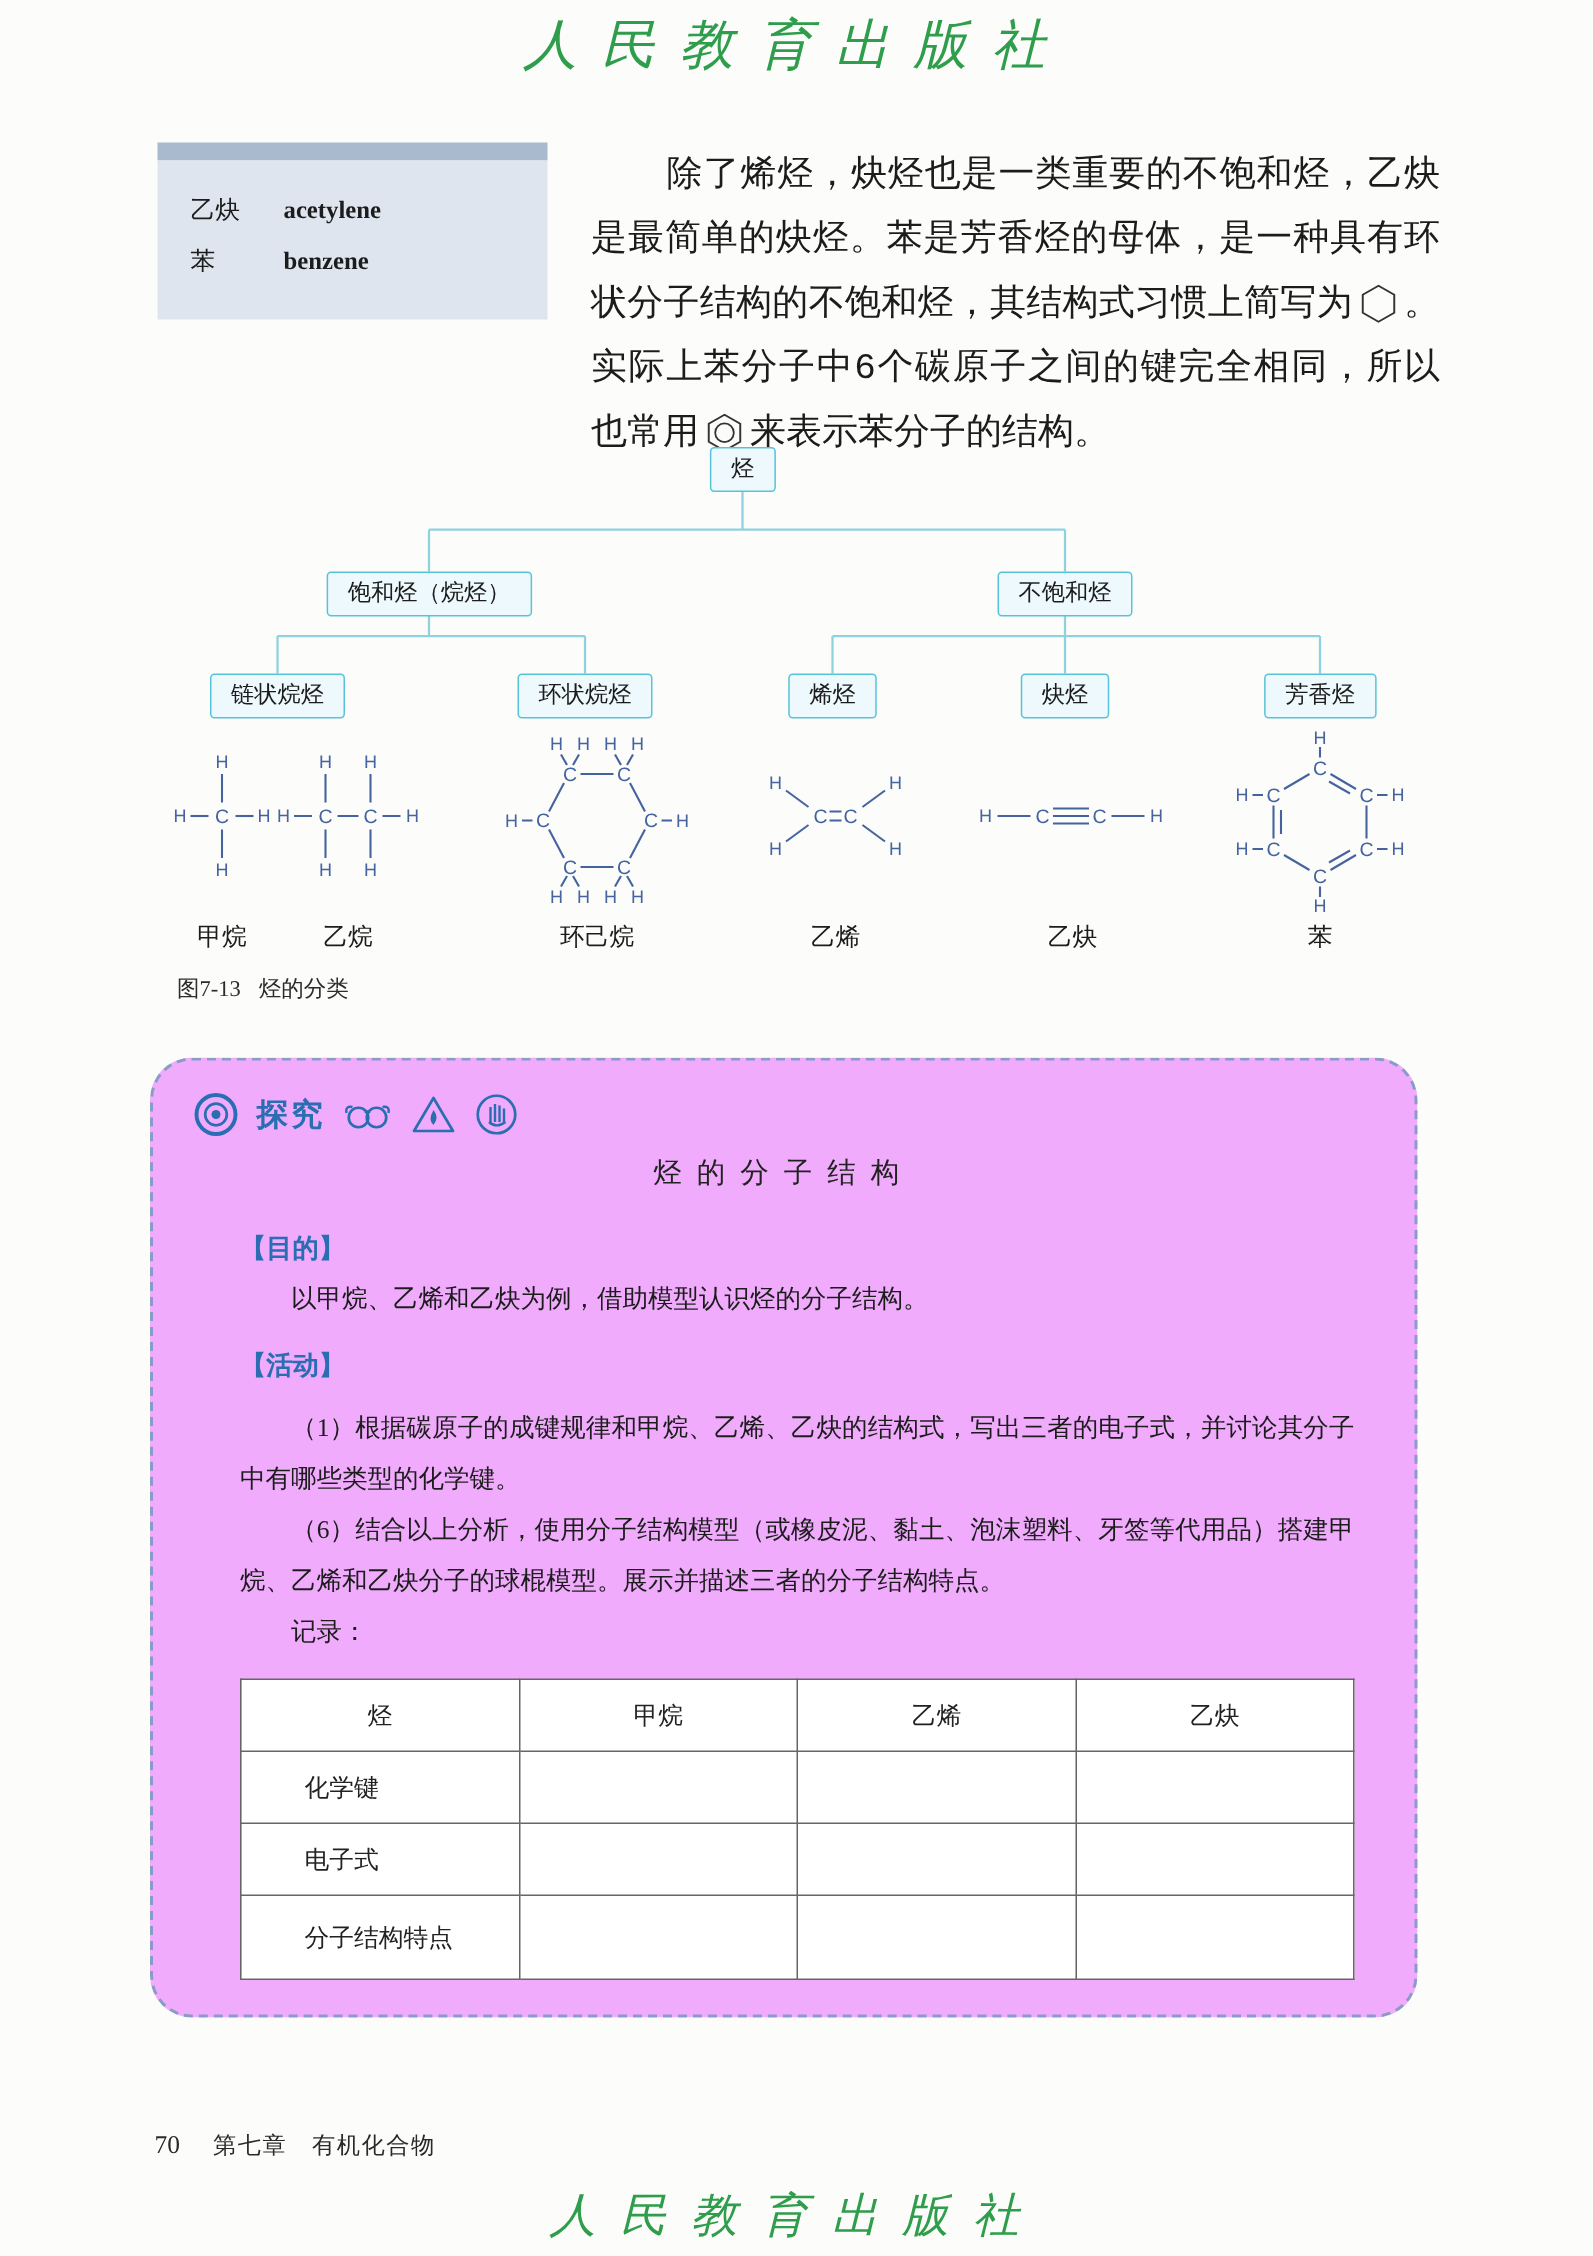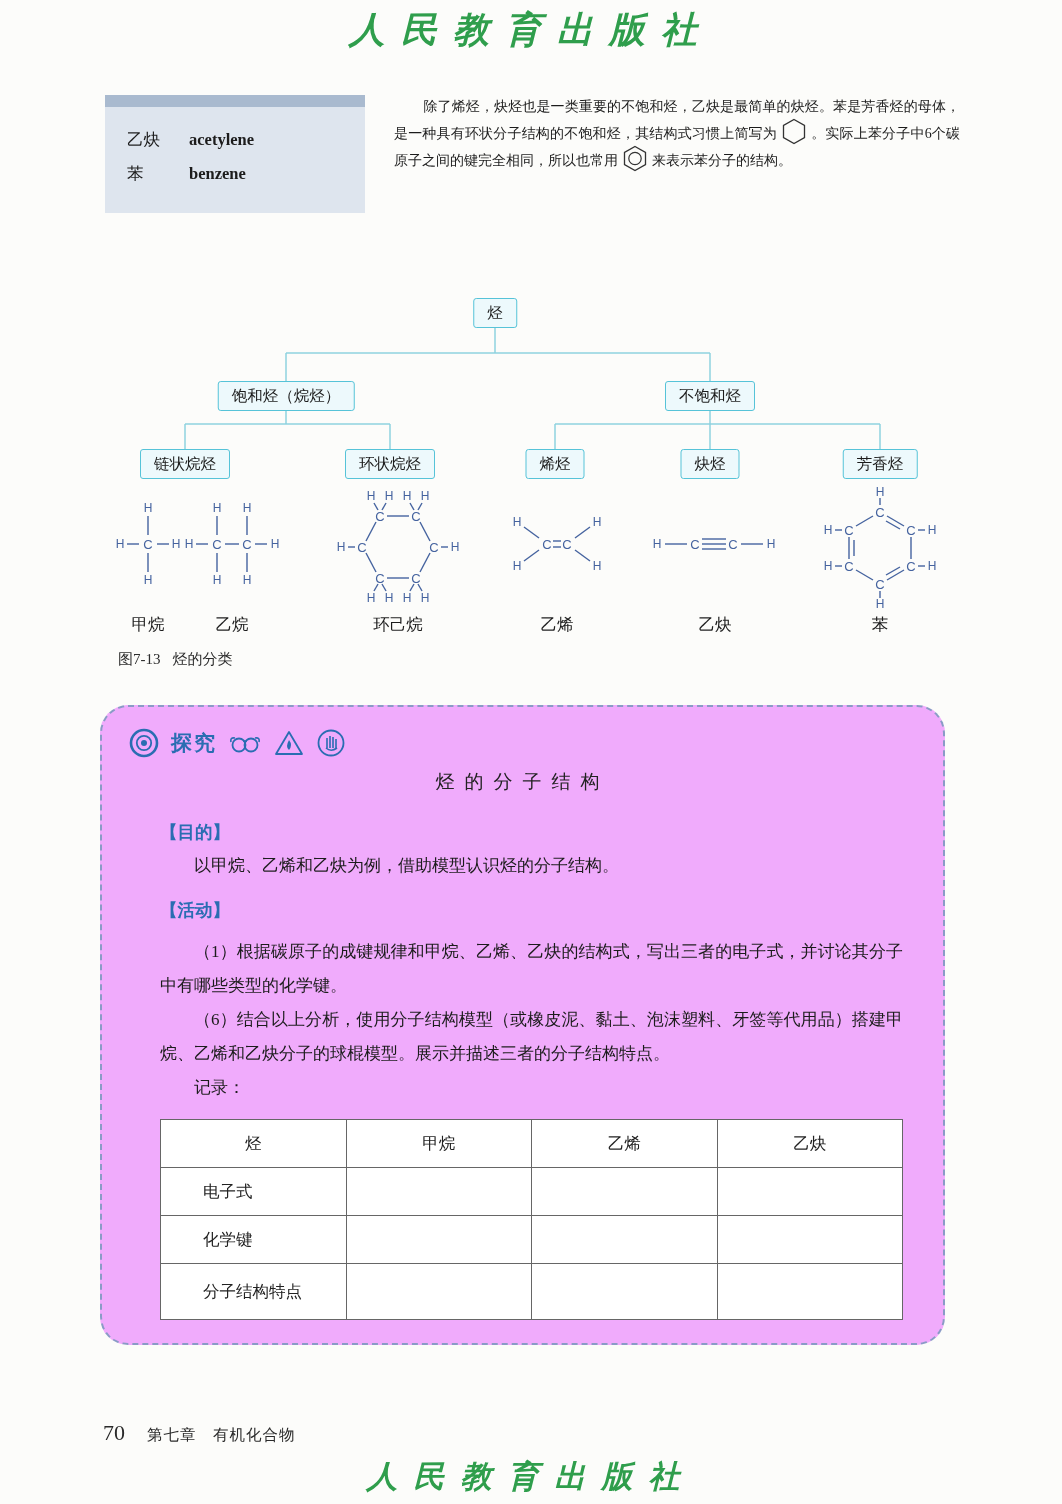--- a/index.html
+++ b/index.html
@@ -5,38 +5,38 @@
   * { margin:0; padding:0; box-sizing:border-box; }
   html,body { background:#e8e8e8; }
   .page {
     position:relative; width:1062px; height:1504px; margin:0 auto;
     background:#fcfcfa; overflow:hidden;
     font-family:"Liberation Serif","DejaVu Serif",serif; color:#1c1c1c;
   }
   
   .logo {
     position:absolute; left:0; right:0; text-align:center;
-    color:#2f9e4c; font-weight:bold; font-style:italic;
+    color:#2f9e4c; font-weight:normal; font-style:italic;
     font-family:"DejaVu Serif",serif; letter-spacing:16px;
   }
   .logo.top { top:6px; font-size:36px; }
   .logo.bottom { top:1456px; font-size:31px; }
 
   
   .vocab { position:absolute; left:105px; top:95px; width:260px; }
   .vocab-bar { height:12px; background:#a9bacf; }
   .vocab-body { background:#dee5ee; padding:16px 22px 22px; }
   .vocab-row { font-size:16.5px; line-height:34px; display:flex; }
   .vocab-zh { width:62px; }
   .vocab-en { font-weight:bold; }
 
   
   .intro {
     position:absolute; left:394px; top:96px; width:566px;
-    font-size:14px; line-height:22px; text-align:justify; text-indent:2.1em;
+    font-size:24px; line-height:43px; text-align:justify; text-indent:2.1em;font-family:Liberation Mono, monospace;
   }
   .hex-icon { display:inline-block; vertical-align:-7px; margin:0 5px; }
 
   
   .figure { position:absolute; left:0; top:296px; width:1062px; height:380px; }
   .fig-lines { position:absolute; left:0; top:0; }
   .node {
     position:absolute; transform:translateX(-50%);
     border:1px solid #56c3d8; background:#edf9fc; border-radius:3px;
     font-size:15.5px; line-height:22px; padding:3px 13px; white-space:nowrap;
@@ -74,21 +74,21 @@
     border:1px solid #666; font-weight:normal; font-size:16.5px; color:#222;
     background:#fff;
   }
   .rec-table th { height:48px; text-align:center; }
   .rec-table td.row-label { padding-left:42px; text-align:left; }
   .rec-table tr.r { height:48px; }
   .rec-table tr.r-tall { height:56px; }
 
   
   .footer { position:absolute; left:103px; top:1420px; font-size:16px; color:#2a2a2a; }
-  .footer .pgnum { font-size:22px; margin-right:22px; }
+  .footer .pgnum { font-size:17px; margin-right:22px; }
   .footer .chapter { font-size:15.5px; letter-spacing:1px; }
 
   svg { display:block; }
 </style>
 </head>
 <body>
 
 <div class="page">
 
   <div class="logo top">人民教育出版社</div>
@@ -319,27 +319,27 @@
 
       <table class="rec-table">
         <tbody>
             <tr class="r">
           <th>烃</th>
           <th>甲烷</th>
           <th>乙烯</th>
           <th>乙炔</th>
         </tr>
         <tr class="r">
-          <td class="row-label">电子式</td>
+          <td class="row-label">化学键</td>
           <td></td>
           <td></td>
           <td></td>
         </tr>
         <tr class="r">
-          <td class="row-label">化学键</td>
+          <td class="row-label">电子式</td>
           <td></td>
           <td></td>
           <td></td>
         </tr>
         <tr class="r-tall">
           <td class="row-label">分子结构特点</td>
           <td></td>
           <td></td>
           <td></td>
         </tr>

